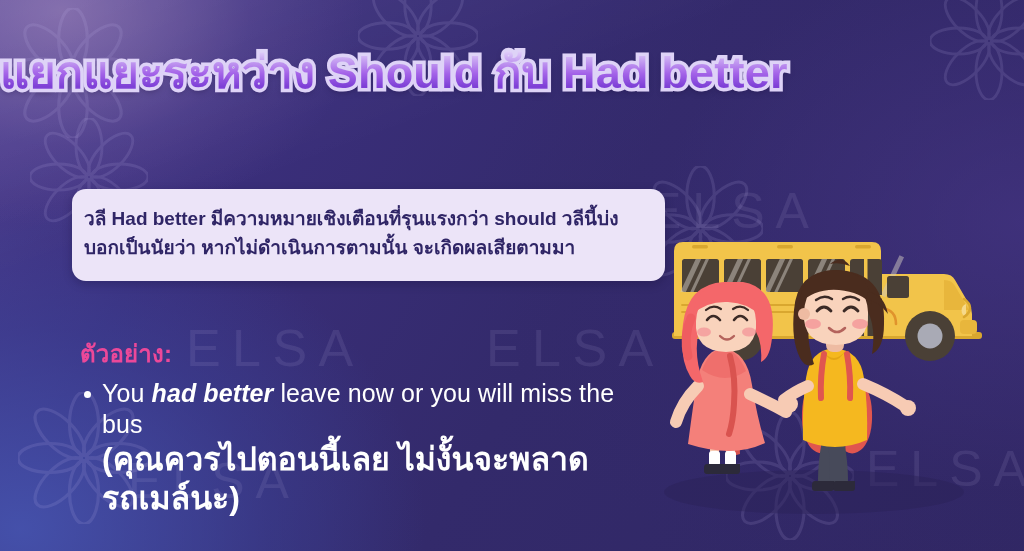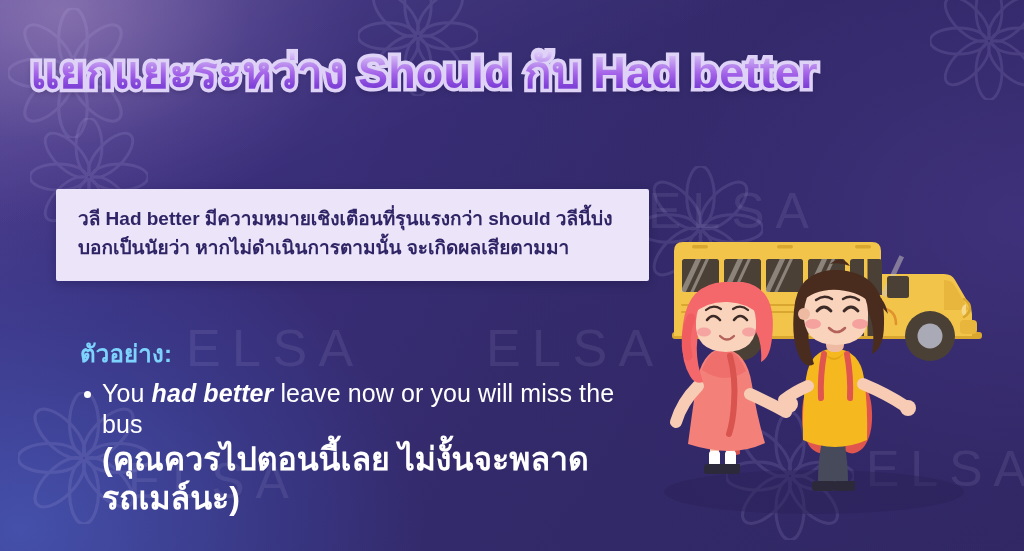--- a/index.html
+++ b/index.html
@@ -44,21 +44,20 @@
     font-weight:400;
     color:rgba(214,205,245,.10);
     letter-spacing:.22em;
     white-space:nowrap;
     user-select:none;
   }
 
   
   .title-wrap{
     position:absolute; left:0; top:46px; width:848px;
-    text-align:center;
   }
   .title{
     display:inline-block;
     position:relative;
     font-size:45px;
     font-weight:700;
     letter-spacing:.2px;
     line-height:1.18;
     white-space:nowrap;
   }
@@ -75,39 +74,39 @@
     background:linear-gradient(180deg,#efe6ff 0%, #c9a7f2 24%, #a463e8 52%, #7d3fd6 78%, #9a5ee4 100%);
     -webkit-background-clip:text;
     background-clip:text;
     color:transparent;
     -webkit-text-fill-color:transparent;
   }
 
   
   .callout{
     position:absolute;
-    left:56px; top:189px;
+    left:72px; top:189px;
     width:593px;
-    padding:16px 20px 18px 22px;
+    padding:16px 20px 18px 12px;
     background:#ece4f8;
-    border-radius:2px;
+    border-radius:14px;
     box-shadow:0 3px 10px rgba(18,10,48,.28);
   }
   .callout-text{
     color:#2f2566;
     font-size:19px;
     font-weight:700;
     line-height:1.52;
     word-break:break-word;
   }
 
   
   .example-head{
     position:absolute; left:80px; top:334px;
-    color:#7dd3fc;
+    color:#ec4899;
     font-size:24px;
     font-weight:700;
     letter-spacing:.2px;
   }
   .bullets{
     position:absolute; left:80px; top:378px; width:545px;
   }
   .bullet-row{
     position:relative;
     padding-left:22px;

